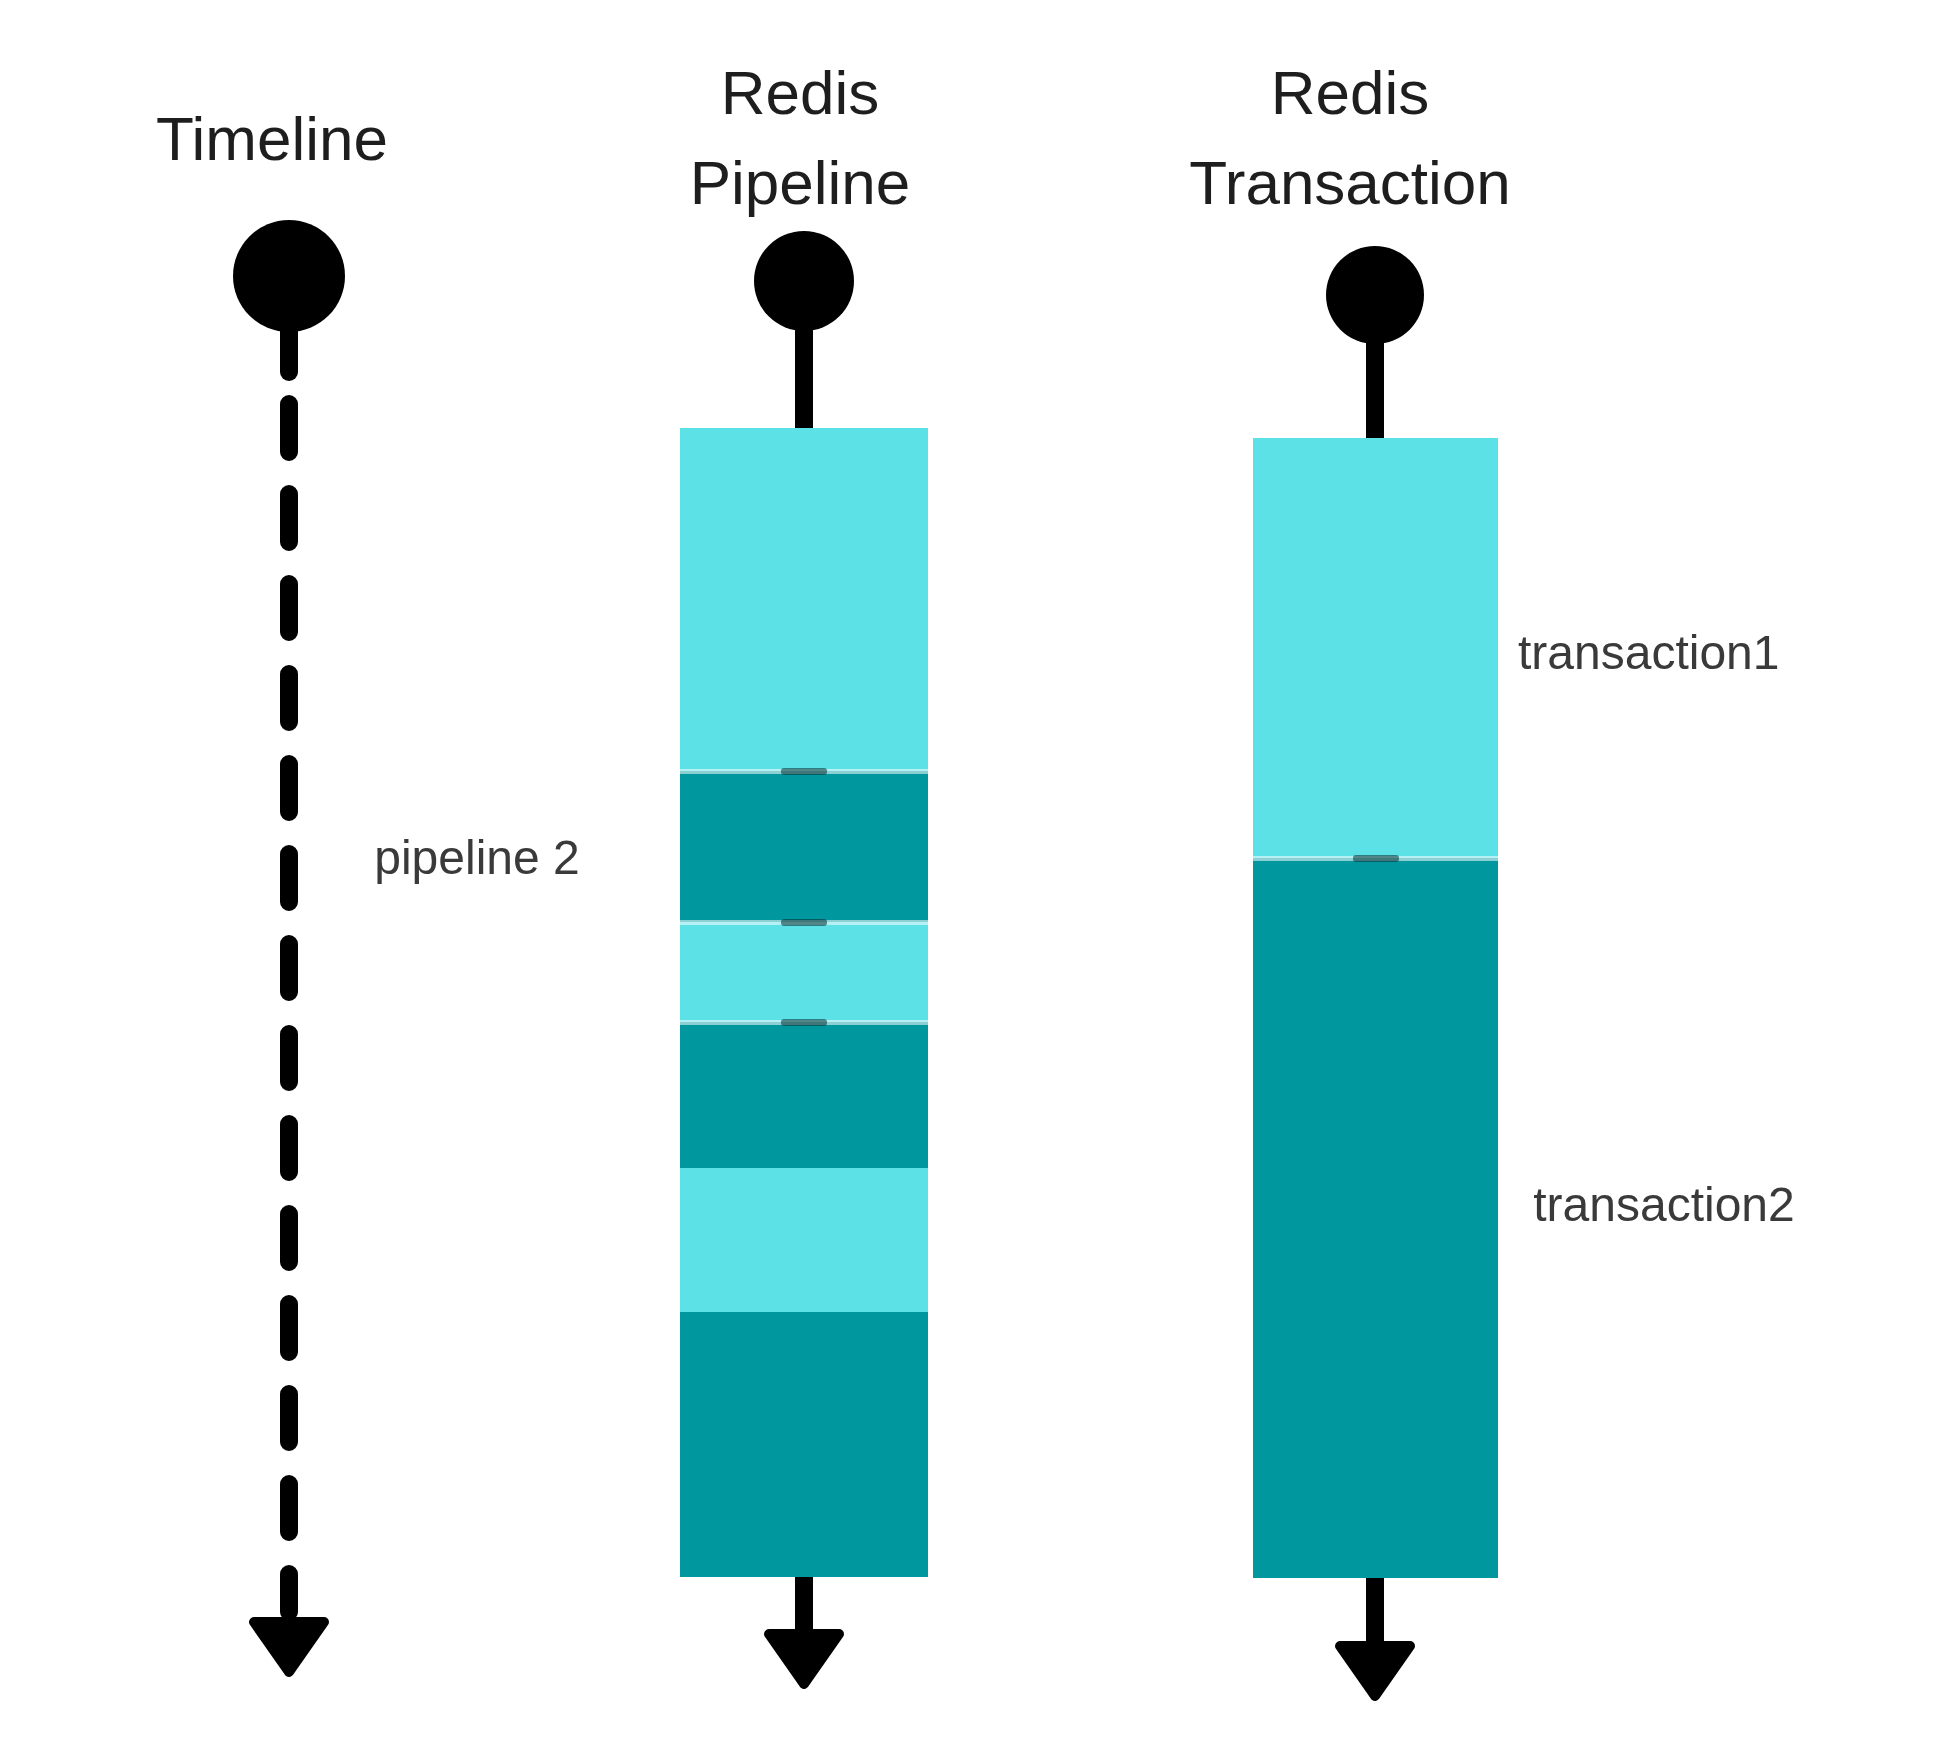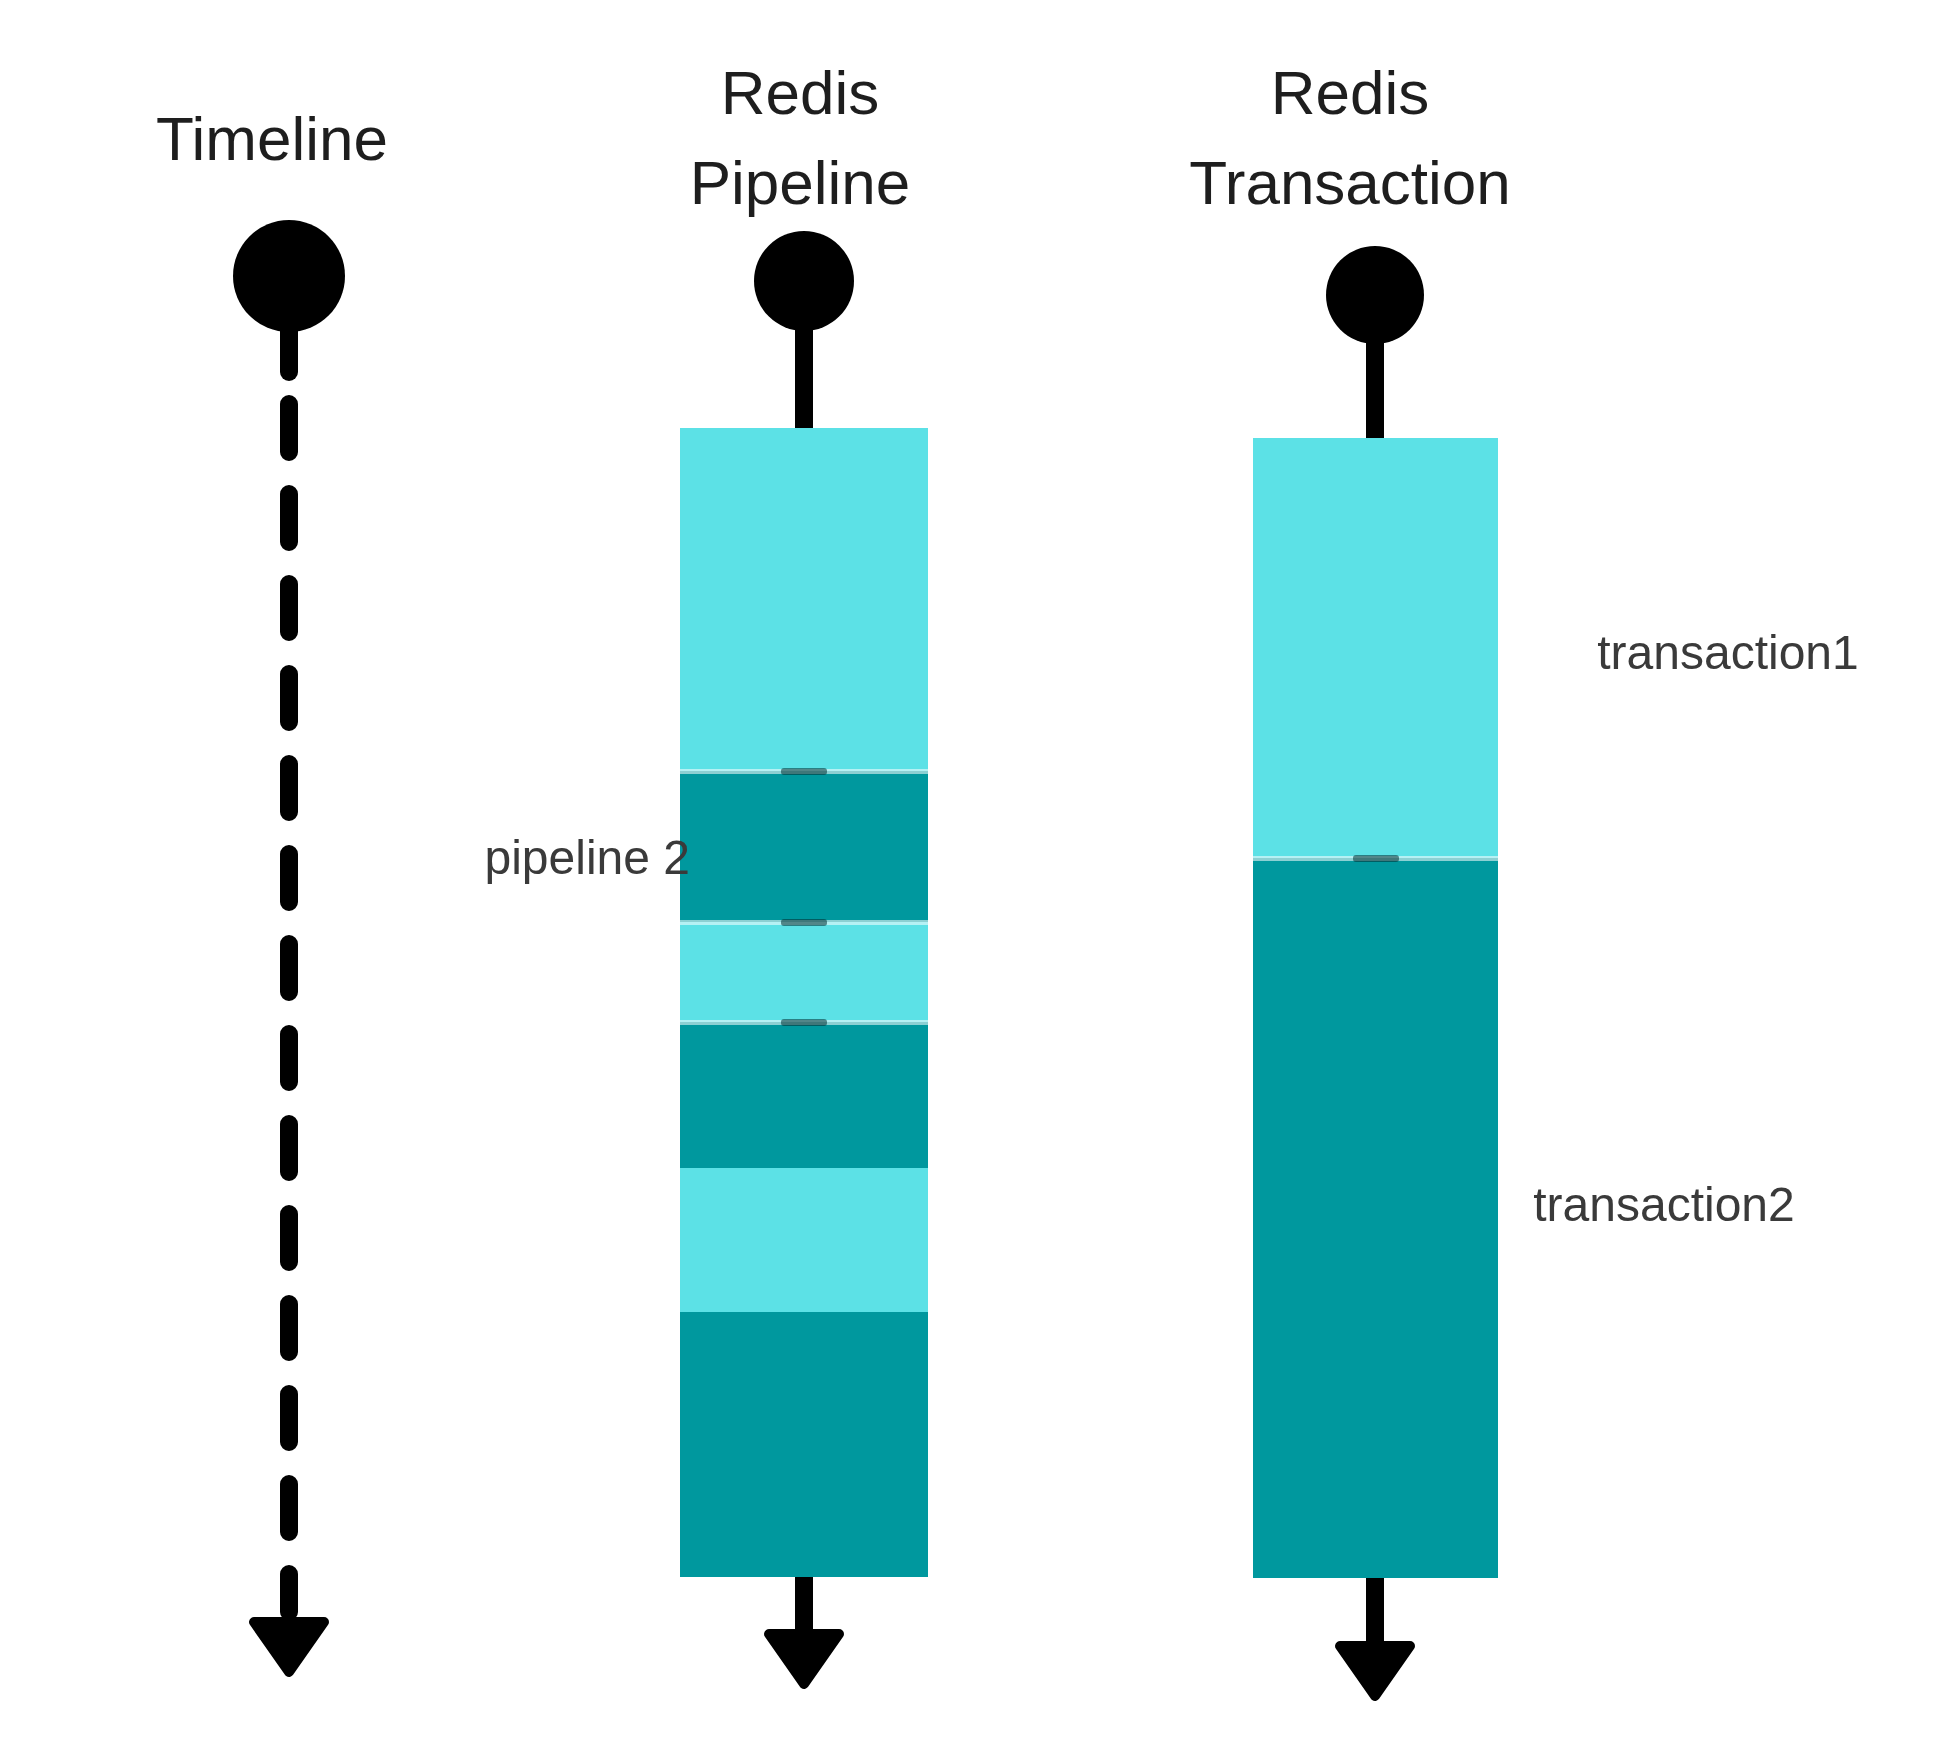--- a/index.html
+++ b/index.html
@@ -28,22 +28,22 @@
   }
   .notch{
     display:block;width:46px;height:7px;border-radius:3px;
     background:rgba(0,45,50,0.55);
   }
   .side-label{
     position:absolute;color:var(--label,#3a3a3a);
     font-size:48px;line-height:56px;font-weight:400;white-space:nowrap;
   }
   .lbl-pipeline1{left:312px;width:360px;top:581px;text-align:right;}
-  .lbl-pipeline2{left:330px;width:360px;top:830px;text-align:right;}
-  .lbl-transaction1{left:1518px;width:420px;top:625px;text-align:center;}
+  .lbl-pipeline2{left:297px;width:360px;top:830px;text-align:center;}
+  .lbl-transaction1{left:1518px;width:420px;top:625px;text-align:left;}
   .lbl-transaction2{left:1454px;width:420px;top:1177px;text-align:center;}
 </style>
 </head>
 <body>
 
 <div class="canvas">
 
   <svg class="spines" width="1942" height="1756" viewBox="0 0 1942 1756">
     <g fill="#000" stroke="#000">
       <circle cx="289" cy="276" r="56" stroke="none"></circle>

